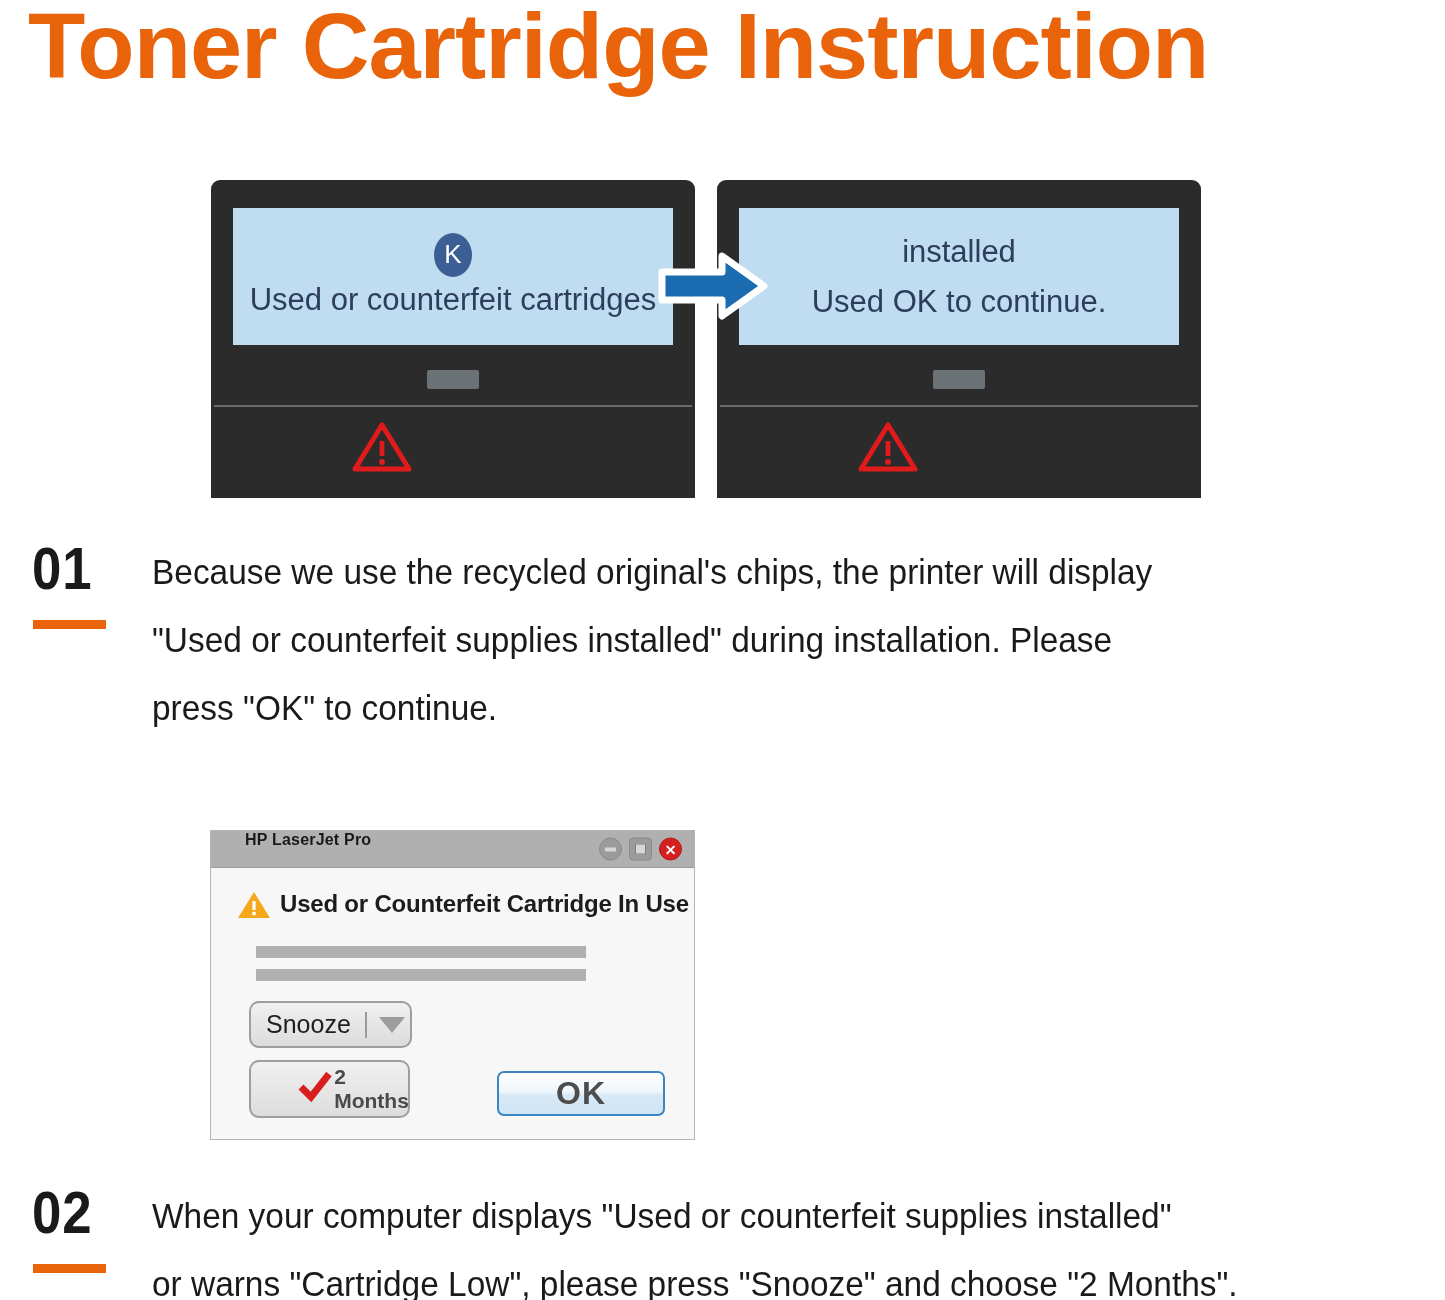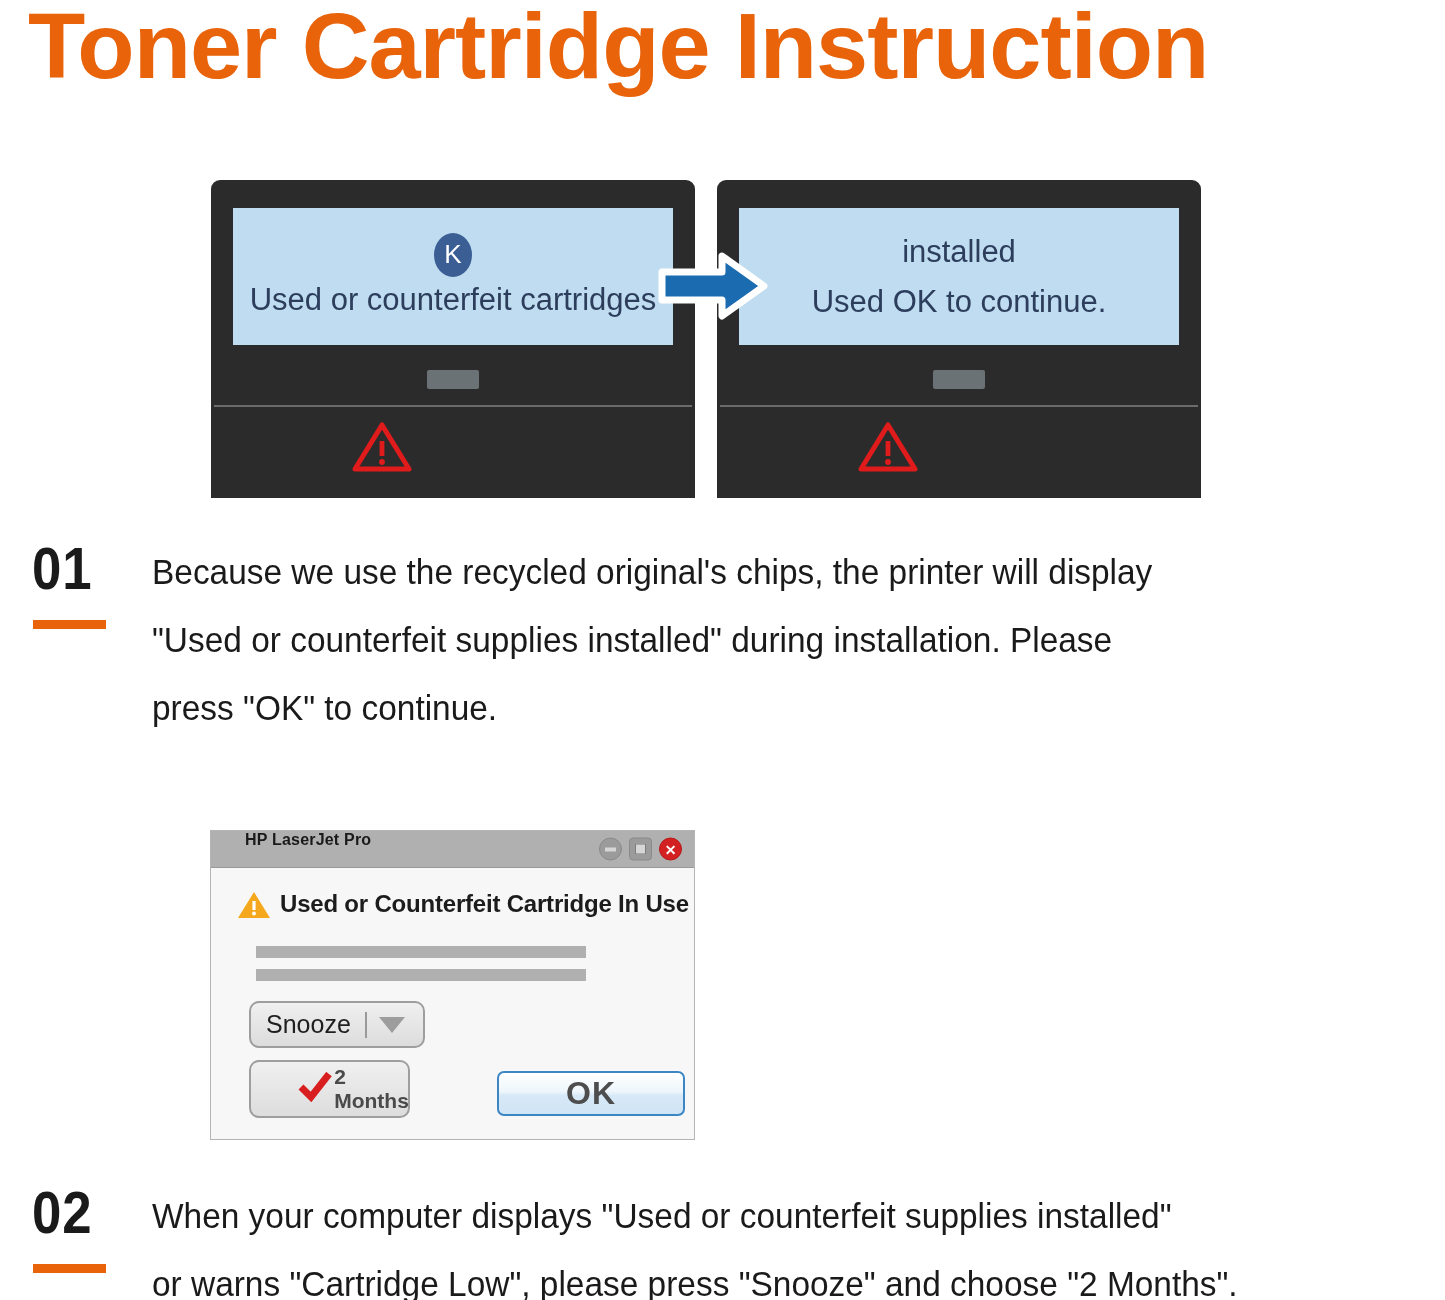--- a/index.html
+++ b/index.html
@@ -235,21 +235,21 @@
     height: 12px;
     background: #b0b0b0;
   }
   .bar1 { top: 78px; }
   .bar2 { top: 101px; }
 
   .snooze-btn {
     position: absolute;
     left: 38px;
     top: 133px;
-    width: 176px;
+    width: 163px;
     height: 47px;
     border: 2px solid #9e9e9e;
     border-radius: 10px;
     background: linear-gradient(#f0f0f0, #dcdcdc);
     box-sizing: border-box;
     display: flex;
     align-items: center;
   }
   .snooze-label {
     margin-left: 15px;
@@ -289,21 +289,21 @@
     font-size: 21px;
     font-weight: bold;
     color: #4a4a4a;
     margin-left: 2px;
   }
 
   .ok-btn {
     position: absolute;
     left: 497px;
     top: 1071px;
-    width: 188px;
+    width: 168px;
     height: 45px;
     border: 2px solid #3c86c4;
     border-radius: 7px;
     background: linear-gradient(#ffffff 0%, #eef6fc 45%, #d7e9f7 55%, #cfe4f5 100%);
     box-sizing: border-box;
     display: flex;
     align-items: center;
     justify-content: center;
   }
   .ok-label {

